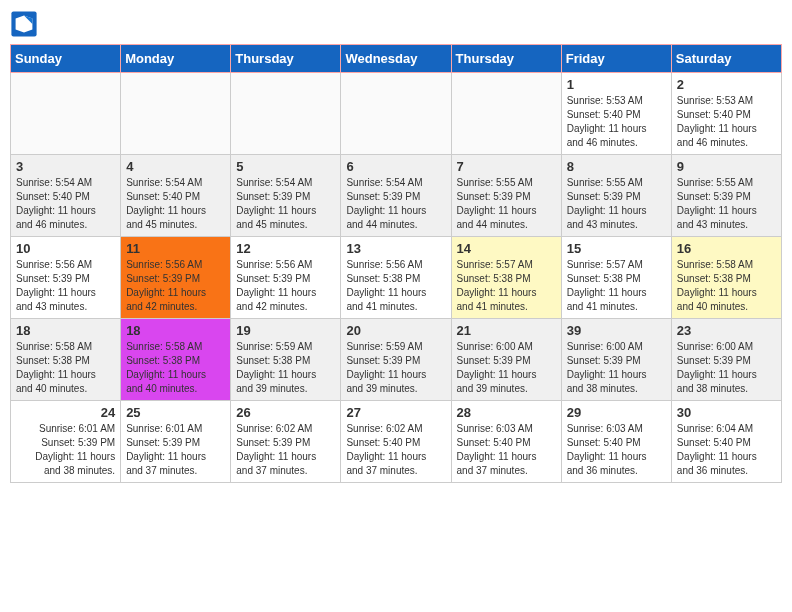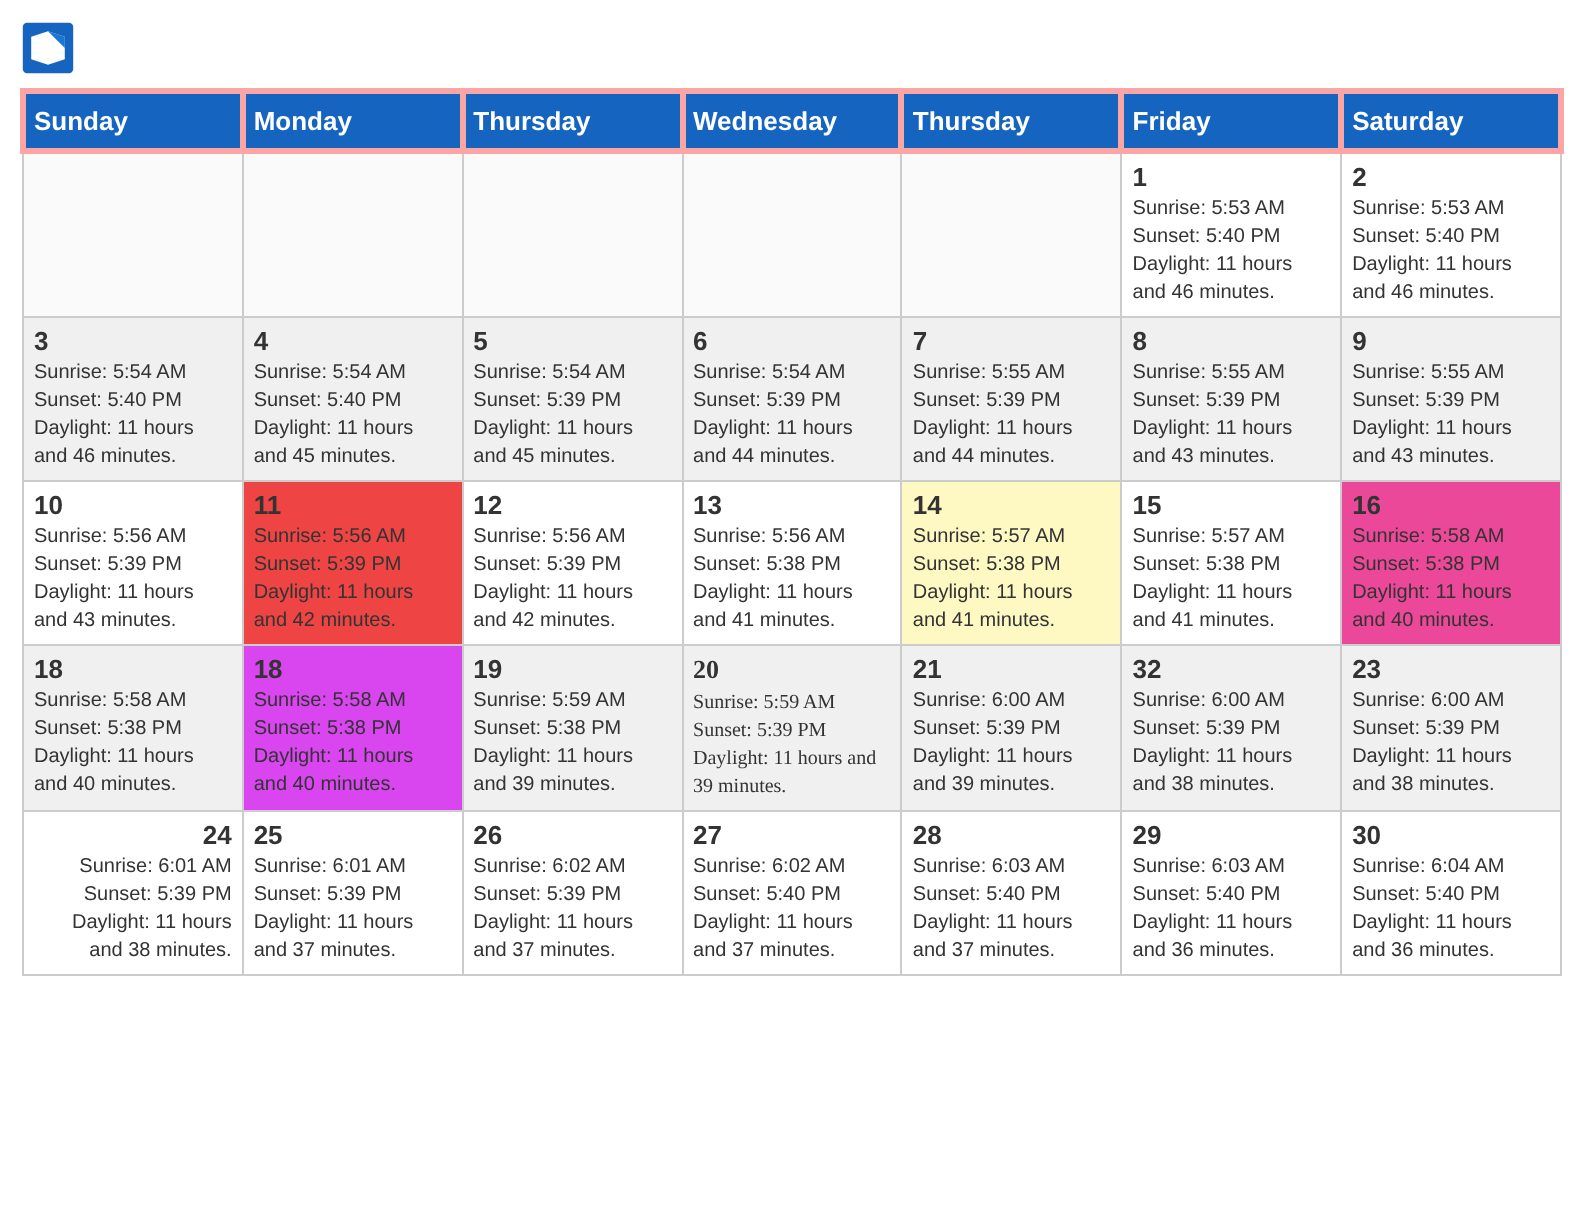--- a/index.html
+++ b/index.html
@@ -50,21 +50,21 @@
       border-collapse: collapse;
       border: 1px solid #ccc;
     }
     .calendar th {
       background-color: #1565C0;
       color: #fff;
       font-size: 13px;
       font-weight: bold;
       padding: 6px 4px;
       text-align: left;
-      border: 3px solid #fca5a5;
+      border: 1px solid #fca5a5;
     }
     .calendar td {
       border: 1px solid #ccc;
       vertical-align: top;
       padding: 4px 5px;
       font-size: 10.5px;
       color: #333;
       width: 110px;
       height: 80px;
       background: #fff;
@@ -187,21 +187,21 @@
 Daylight: 11 hours and 43 minutes.</div>
         </td>
       </tr>
       <tr>
         <td style="background-color: rgb(255, 255, 255);">
           <span class="day-num">10</span>
           <div class="day-info">Sunrise: 5:56 AM
 Sunset: 5:39 PM
 Daylight: 11 hours and 43 minutes.</div>
         </td>
-        <td style="background-color: #ef4444;">
+        <td style="background-color: #f97316;">
           <span class="day-num">11</span>
           <div class="day-info">Sunrise: 5:56 AM
 Sunset: 5:39 PM
 Daylight: 11 hours and 42 minutes.</div>
         </td>
         <td style="background-color: rgb(255, 255, 255);">
           <span class="day-num">12</span>
           <div class="day-info">Sunrise: 5:56 AM
 Sunset: 5:39 PM
 Daylight: 11 hours and 42 minutes.</div>
@@ -217,21 +217,21 @@
           <div class="day-info">Sunrise: 5:57 AM
 Sunset: 5:38 PM
 Daylight: 11 hours and 41 minutes.</div>
         </td>
         <td style="background-color: rgb(255, 255, 255);">
           <span class="day-num">15</span>
           <div class="day-info">Sunrise: 5:57 AM
 Sunset: 5:38 PM
 Daylight: 11 hours and 41 minutes.</div>
         </td>
-        <td style="background-color: #ec4899;">
+        <td style="background-color: #fef9c3;">
           <span class="day-num">16</span>
           <div class="day-info">Sunrise: 5:58 AM
 Sunset: 5:38 PM
 Daylight: 11 hours and 40 minutes.</div>
         </td>
       </tr>
       <tr>
         <td style="background-color: rgb(240, 240, 240);">
           <span class="day-num">18</span>
           <div class="day-info">Sunrise: 5:58 AM
@@ -243,34 +243,34 @@
           <div class="day-info">Sunrise: 5:58 AM
 Sunset: 5:38 PM
 Daylight: 11 hours and 40 minutes.</div>
         </td>
         <td style="background-color: rgb(240, 240, 240);">
           <span class="day-num">19</span>
           <div class="day-info">Sunrise: 5:59 AM
 Sunset: 5:38 PM
 Daylight: 11 hours and 39 minutes.</div>
         </td>
-        <td style="background-color: rgb(240, 240, 240); font-family: Liberation Serif, serif;">
+        <td style="background-color: rgb(240, 240, 240);">
           <span class="day-num">20</span>
           <div class="day-info">Sunrise: 5:59 AM
 Sunset: 5:39 PM
 Daylight: 11 hours and 39 minutes.</div>
         </td>
         <td style="background-color: rgb(240, 240, 240);">
           <span class="day-num">21</span>
           <div class="day-info">Sunrise: 6:00 AM
 Sunset: 5:39 PM
 Daylight: 11 hours and 39 minutes.</div>
         </td>
         <td style="background-color: rgb(240, 240, 240);">
-          <span class="day-num">32</span>
+          <span class="day-num">39</span>
           <div class="day-info">Sunrise: 6:00 AM
 Sunset: 5:39 PM
 Daylight: 11 hours and 38 minutes.</div>
         </td>
         <td style="background-color: rgb(240, 240, 240);">
           <span class="day-num">23</span>
           <div class="day-info">Sunrise: 6:00 AM
 Sunset: 5:39 PM
 Daylight: 11 hours and 38 minutes.</div>
         </td>

